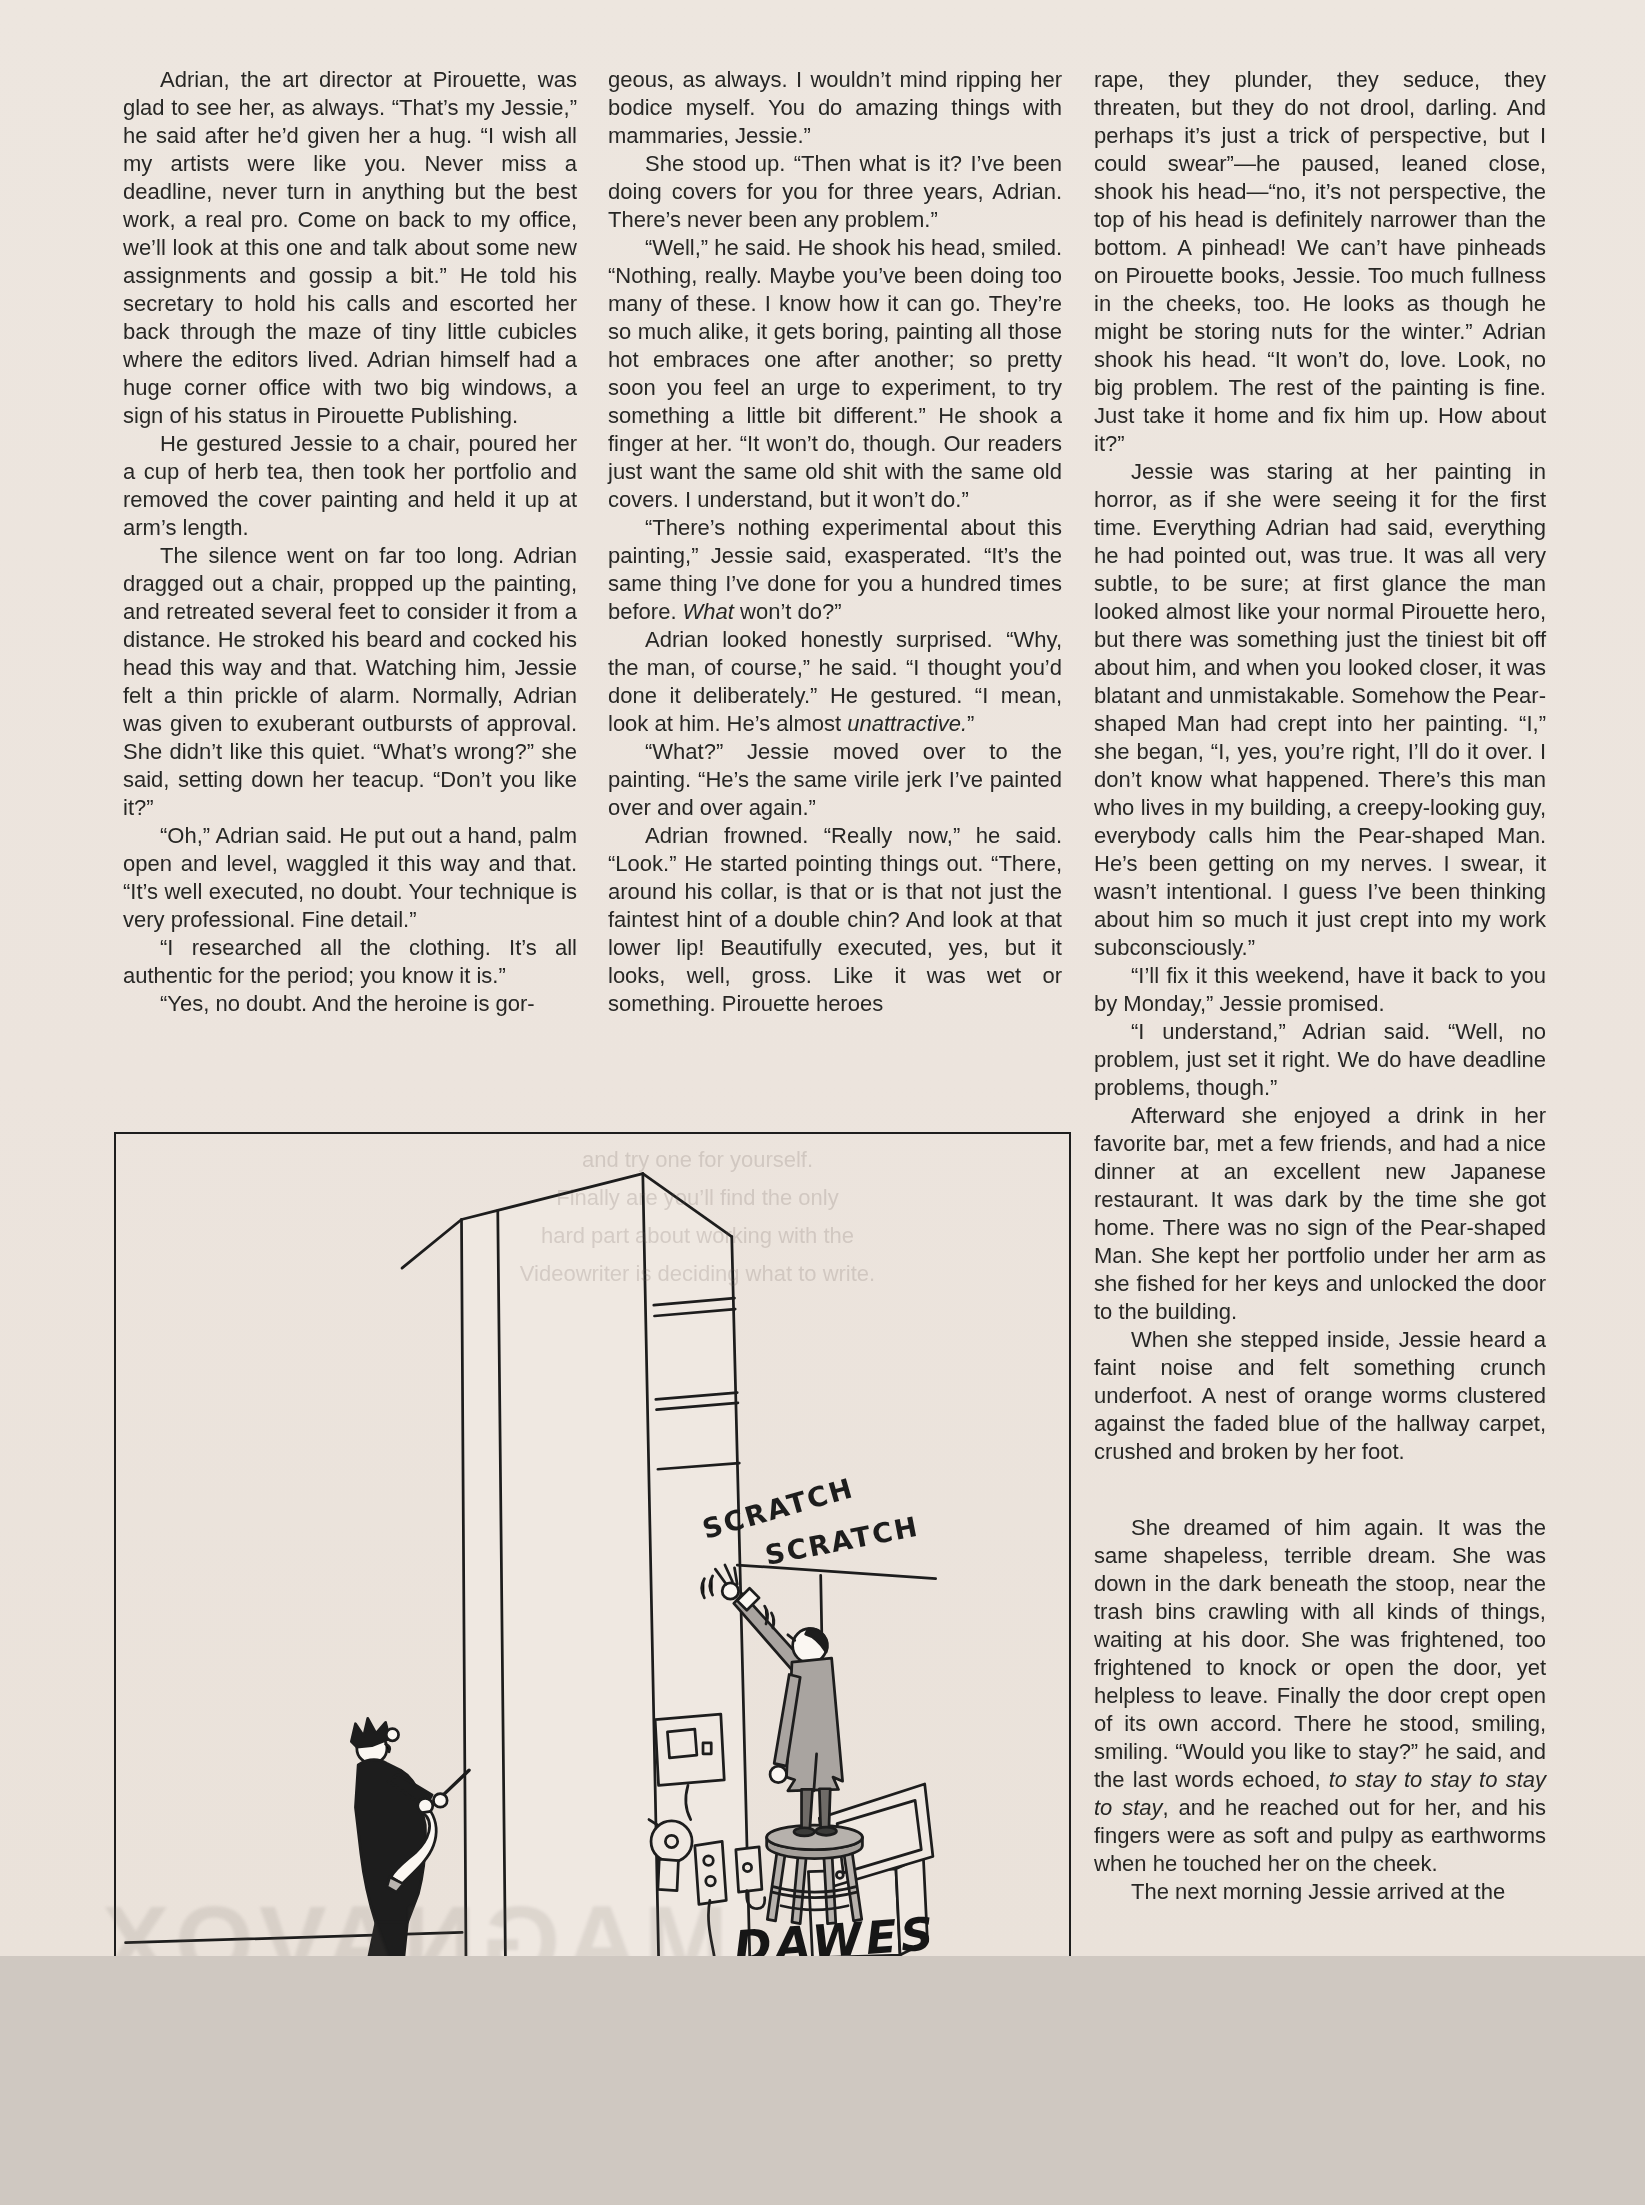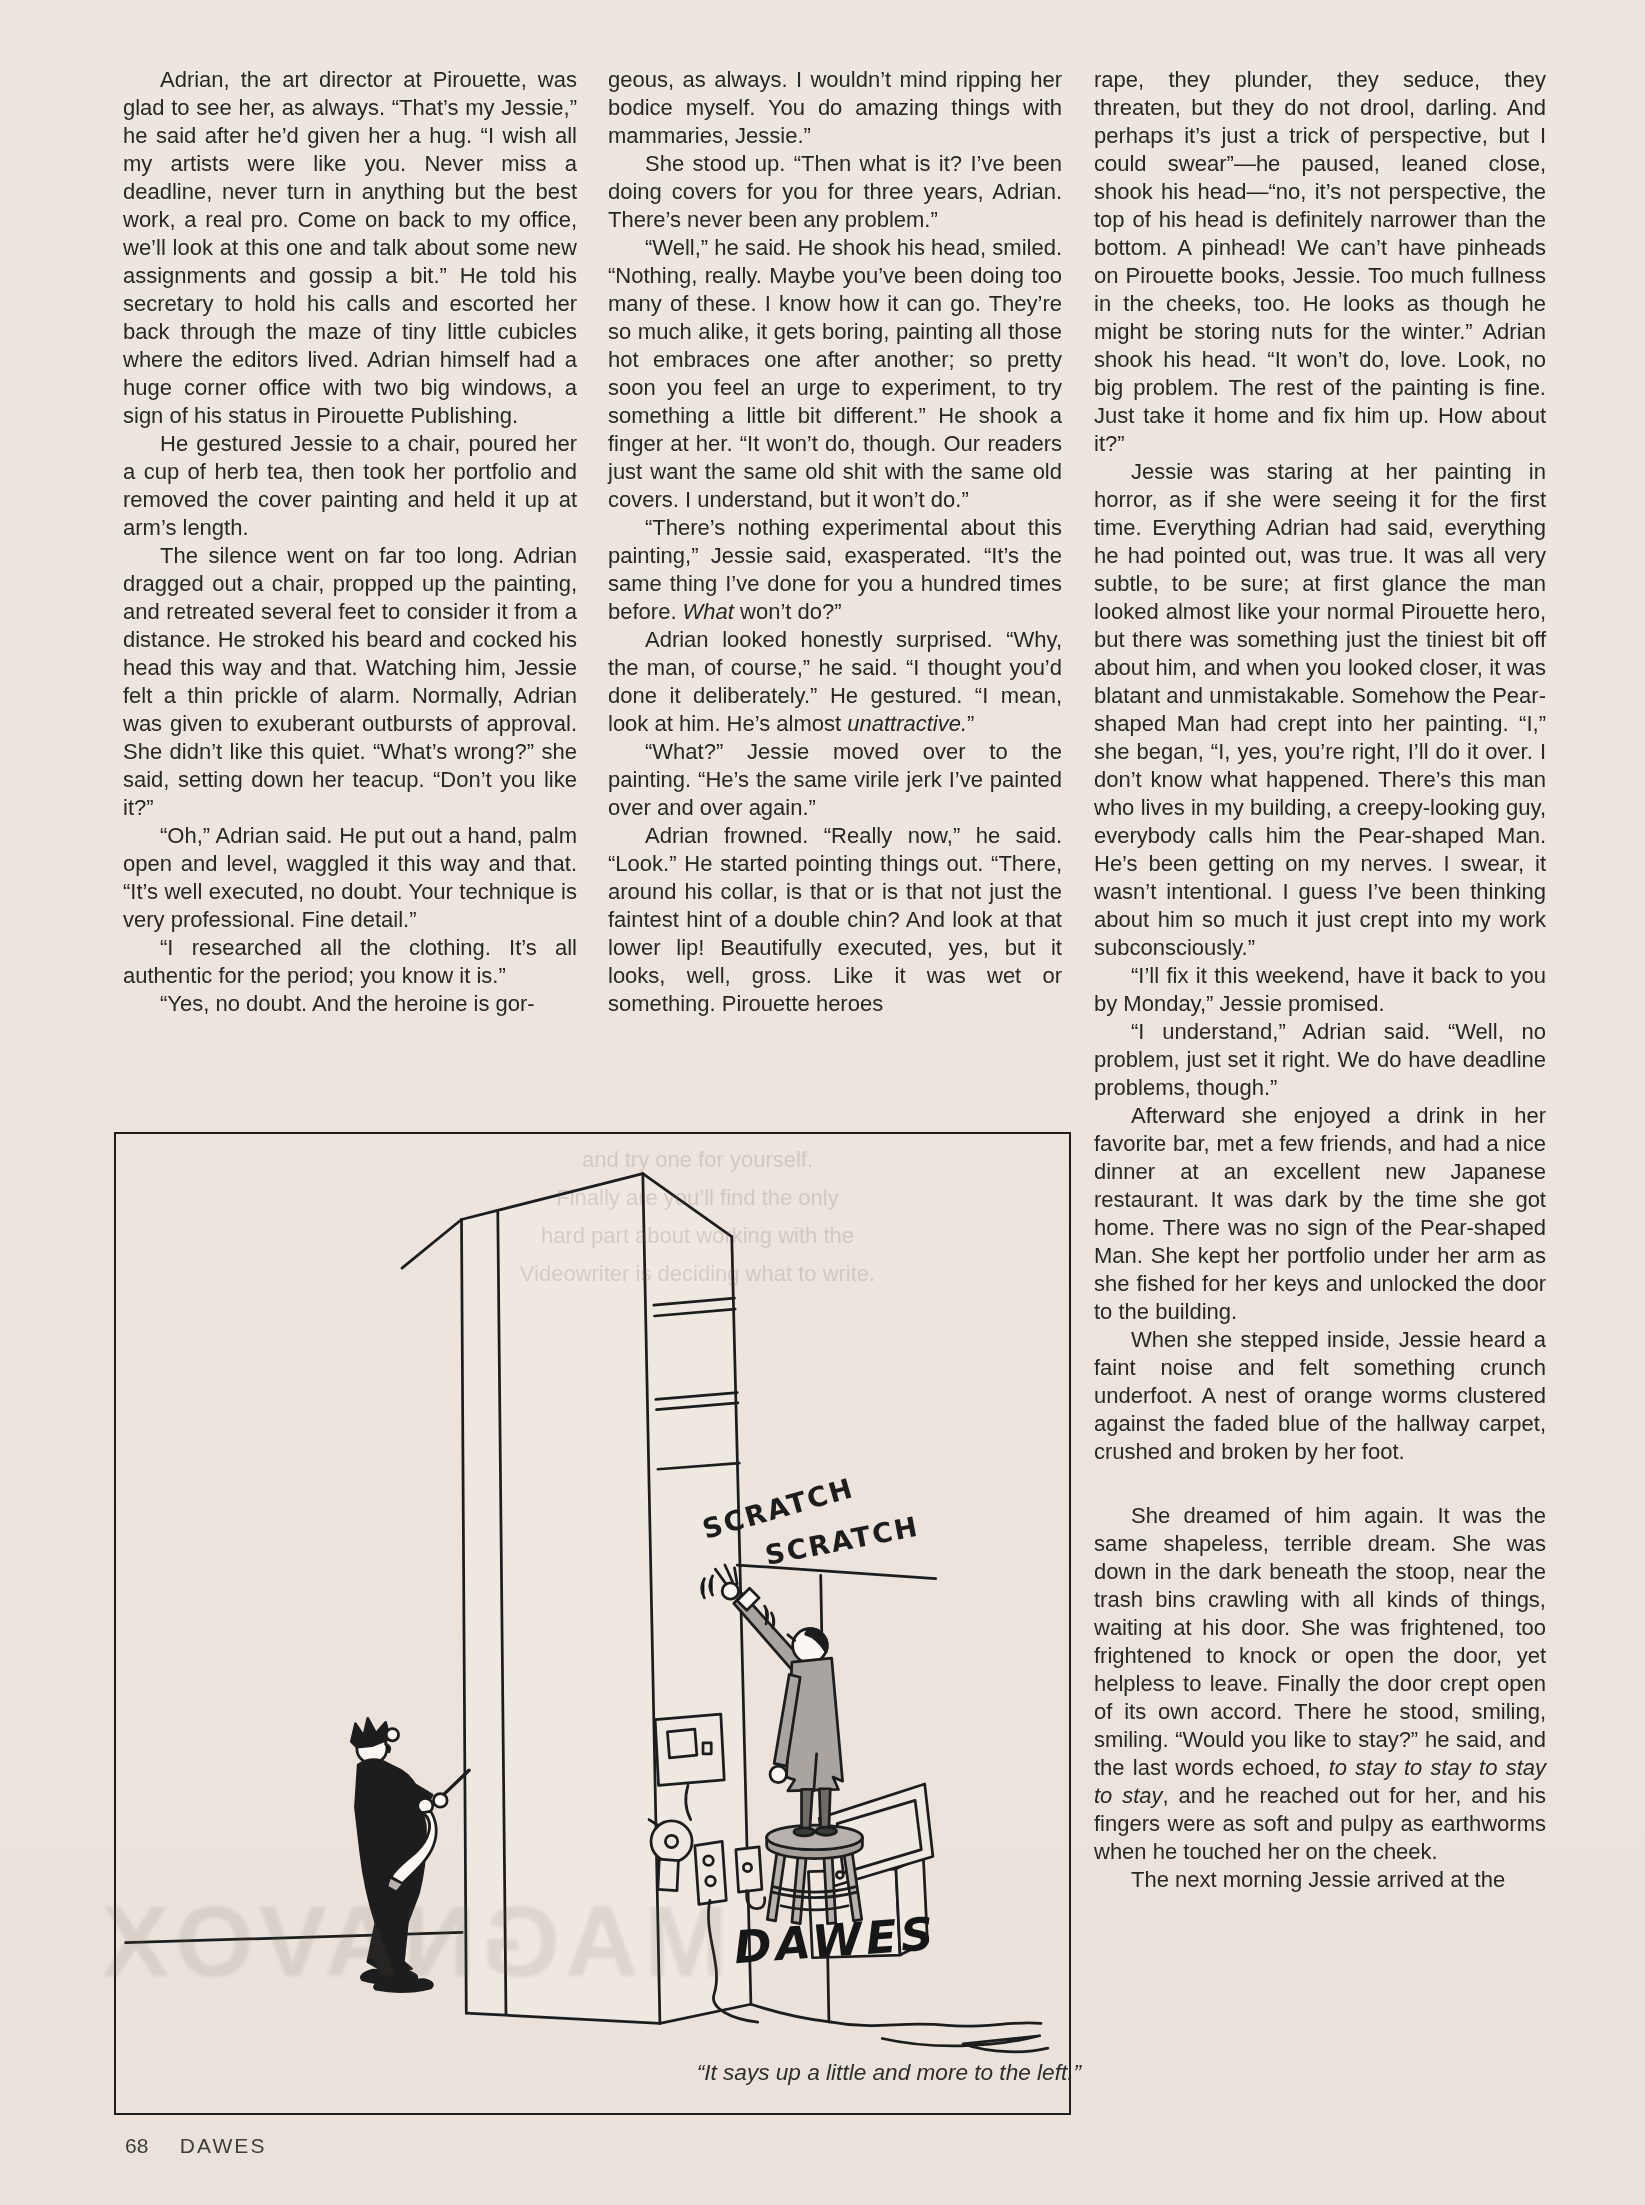--- a/index.html
+++ b/index.html
@@ -1,31 +1,31 @@
 <!DOCTYPE html>
 <html lang="en" style="font-size:11px"><head>
 <meta charset="utf-8">
 <style>
   html,body{margin:0;padding:0;background:#cfc8c1;}
   .page{
     position:relative;
-    width:1645px;height:2205px;
+    width:1645px;height:1956px;
     background:linear-gradient(180deg,#ede6df 0%,#ece4dd 55%,#eae2da 100%);
     font-family:"Liberation Sans",sans-serif;
     color:#272725;
     overflow:hidden;
   }
   .col{
     position:absolute;top:66px;
     font-size:22px;line-height:28px;
     text-align:justify;
   }
   .col p{margin:0;text-indent:37px;}
   .col p.no-indent{text-indent:0;}
-  .col p.section-break{margin-top:36px;}
+  .col p.section-break{margin-top:48px;}
   .col em{font-style:italic;}
   .col1{left:123px;width:454px;}
   .col2{left:608px;width:454px;}
   .col3{left:1094px;width:452px;}
   .cartoon-box{
     position:absolute;left:114px;top:1132px;
     width:957px;height:983px;
     border:2.7px solid #1e1e1e;
     box-sizing:border-box;
     background:transparent;

